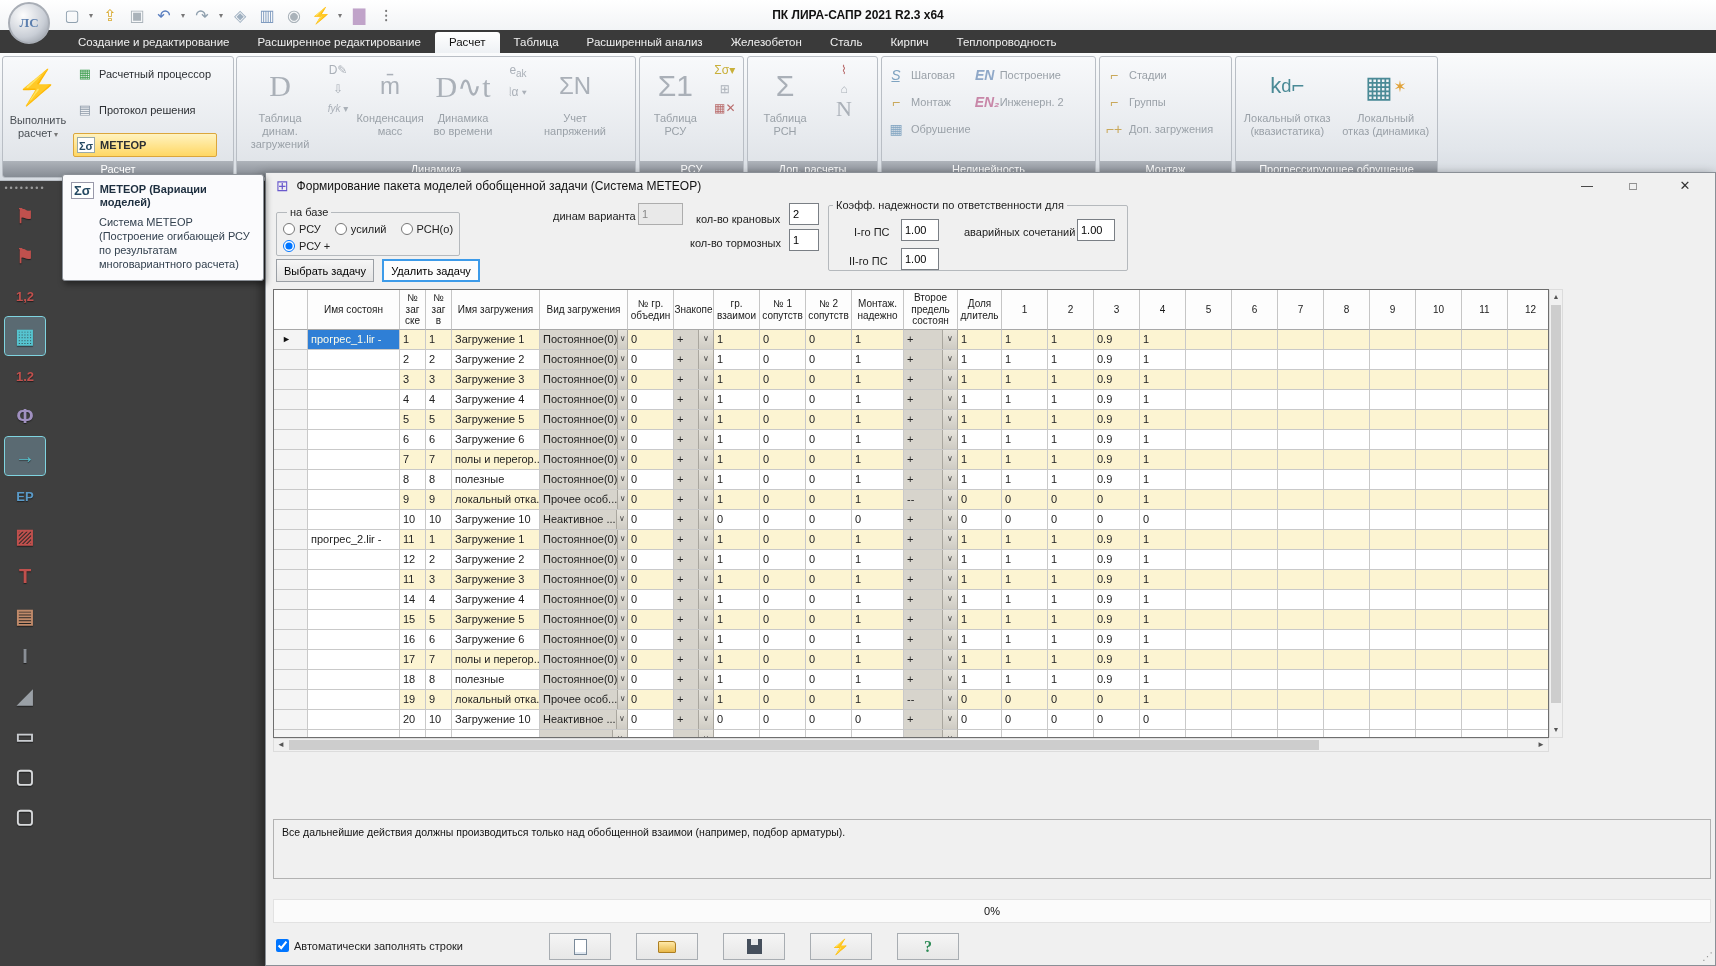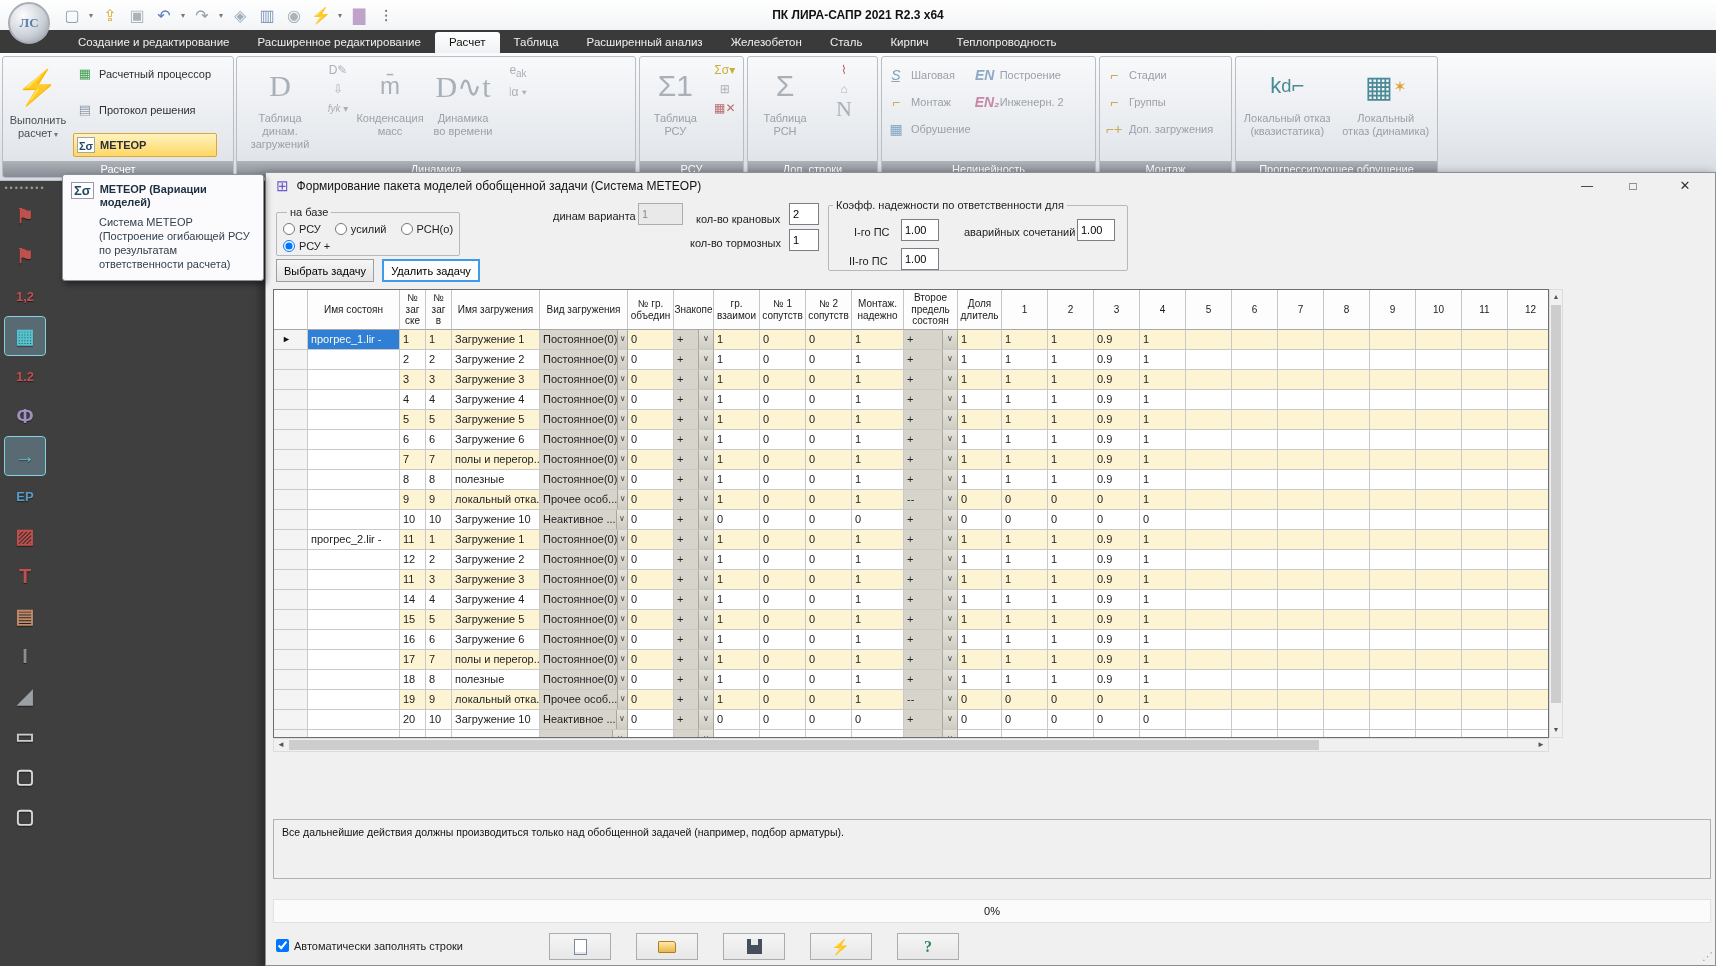--- a/index.html
+++ b/index.html
@@ -236,20 +236,25 @@
       </div>
       <div class="big-item" style="width:72px">
         <div class="bi-icon" style="font-family:'Liberation Serif',serif">D∿t</div>
         <div class="bi-label">Динамика
 во времени</div>
       </div>
       <div class="mini-col">
         <span>e<sub>ak</sub></span>
         <span>⦚α ▾</span>
       </div>
+      <div class="big-item" style="width:76px">
+        <div class="bi-icon" style="font-size:24px">ΣN</div>
+        <div class="bi-label">Учет
+напряжений</div>
+      </div>
     </div>
     <div class="rg-label">Динамика</div>
   </div>
 
   <div class="rgroup" style="left:639px;width:105px">
     <div class="rg-body">
       <div class="big-item">
         <div class="bi-icon">Σ1</div>
         <div class="bi-label">Таблица
 РСУ</div>
@@ -269,21 +274,21 @@
         <div class="bi-icon">Σ</div>
         <div class="bi-label">Таблица
 РСН</div>
       </div>
       <div class="mini-col" style="width:44px">
         <span style="color:#b86a6a">⌇</span>
         <span>⌂</span>
         <span style="font-size:22px;font-family:'Liberation Serif',serif">N</span>
       </div>
     </div>
-    <div class="rg-label">Доп. строки</div>
+    <div class="rg-label">Доп. расчеты</div>
   </div>
 
   <div class="rgroup" style="left:881px;width:215px">
     <div class="rg-body">
       <div class="stack-col">
         <div class="stack-item">
             <span class="mini" style="color:#7fa3c0;font-style:italic">S̲</span>
             <span>Шаговая</span>
           </div>
         <div class="stack-item">
@@ -398,21 +403,21 @@
         <span style="color: rgb(216, 218, 220);">▢</span>
       </div>
     </div>
 </div>
 
 <div class="tooltip">
   <div class="tt-head">
     <span class="tt-icon">Σσ</span>
     <span class="tt-title">МЕТЕОР (Вариации моделей)</span>
   </div>
-  <div class="tt-body">Система МЕТЕОР (Построение огибающей РСУ по результатам ответственности расчета)</div>
+  <div class="tt-body">Система МЕТЕОР (Построение огибающей РСУ по результатам многовариантного расчета)</div>
 </div>
 
 <div class="dialog">
   <div class="dlg-titlebar">
     <span class="dlg-icon">⊞</span>
     <span class="dlg-title">Формирование пакета моделей обобщенной задачи (Система МЕТЕОР)</span>
   </div>
   <div class="win-btn wb-min">—</div>
   <div class="win-btn wb-max">□</div>
   <div class="win-btn wb-close">✕</div>
@@ -1289,21 +1294,21 @@
     <div class="vthumb"></div>
     <div class="varr" style="bottom:0">▼</div>
   </div>
   <div class="hscroll">
     <div class="harr" style="left:0">◄</div>
     <div class="hthumb"></div>
     <div class="harr" style="right:0">►</div>
   </div>
 
   <div class="warnbox">
-    <div>Все дальнейшие действия должны производиться только над обобщенной задачей (например, подбор арматуры).</div>
+    <div>Все дальнейшие действия должны производиться только над обобщенной взаимои (например, подбор арматуры).</div>
   </div>
 
   <div class="progress">
     <span>0%</span>
   </div>
 
   <div class="dlg-footer">
     <label class="chk">
       <input type="checkbox" checked="" style="">
       <span>Автоматически заполнять строки</span>

